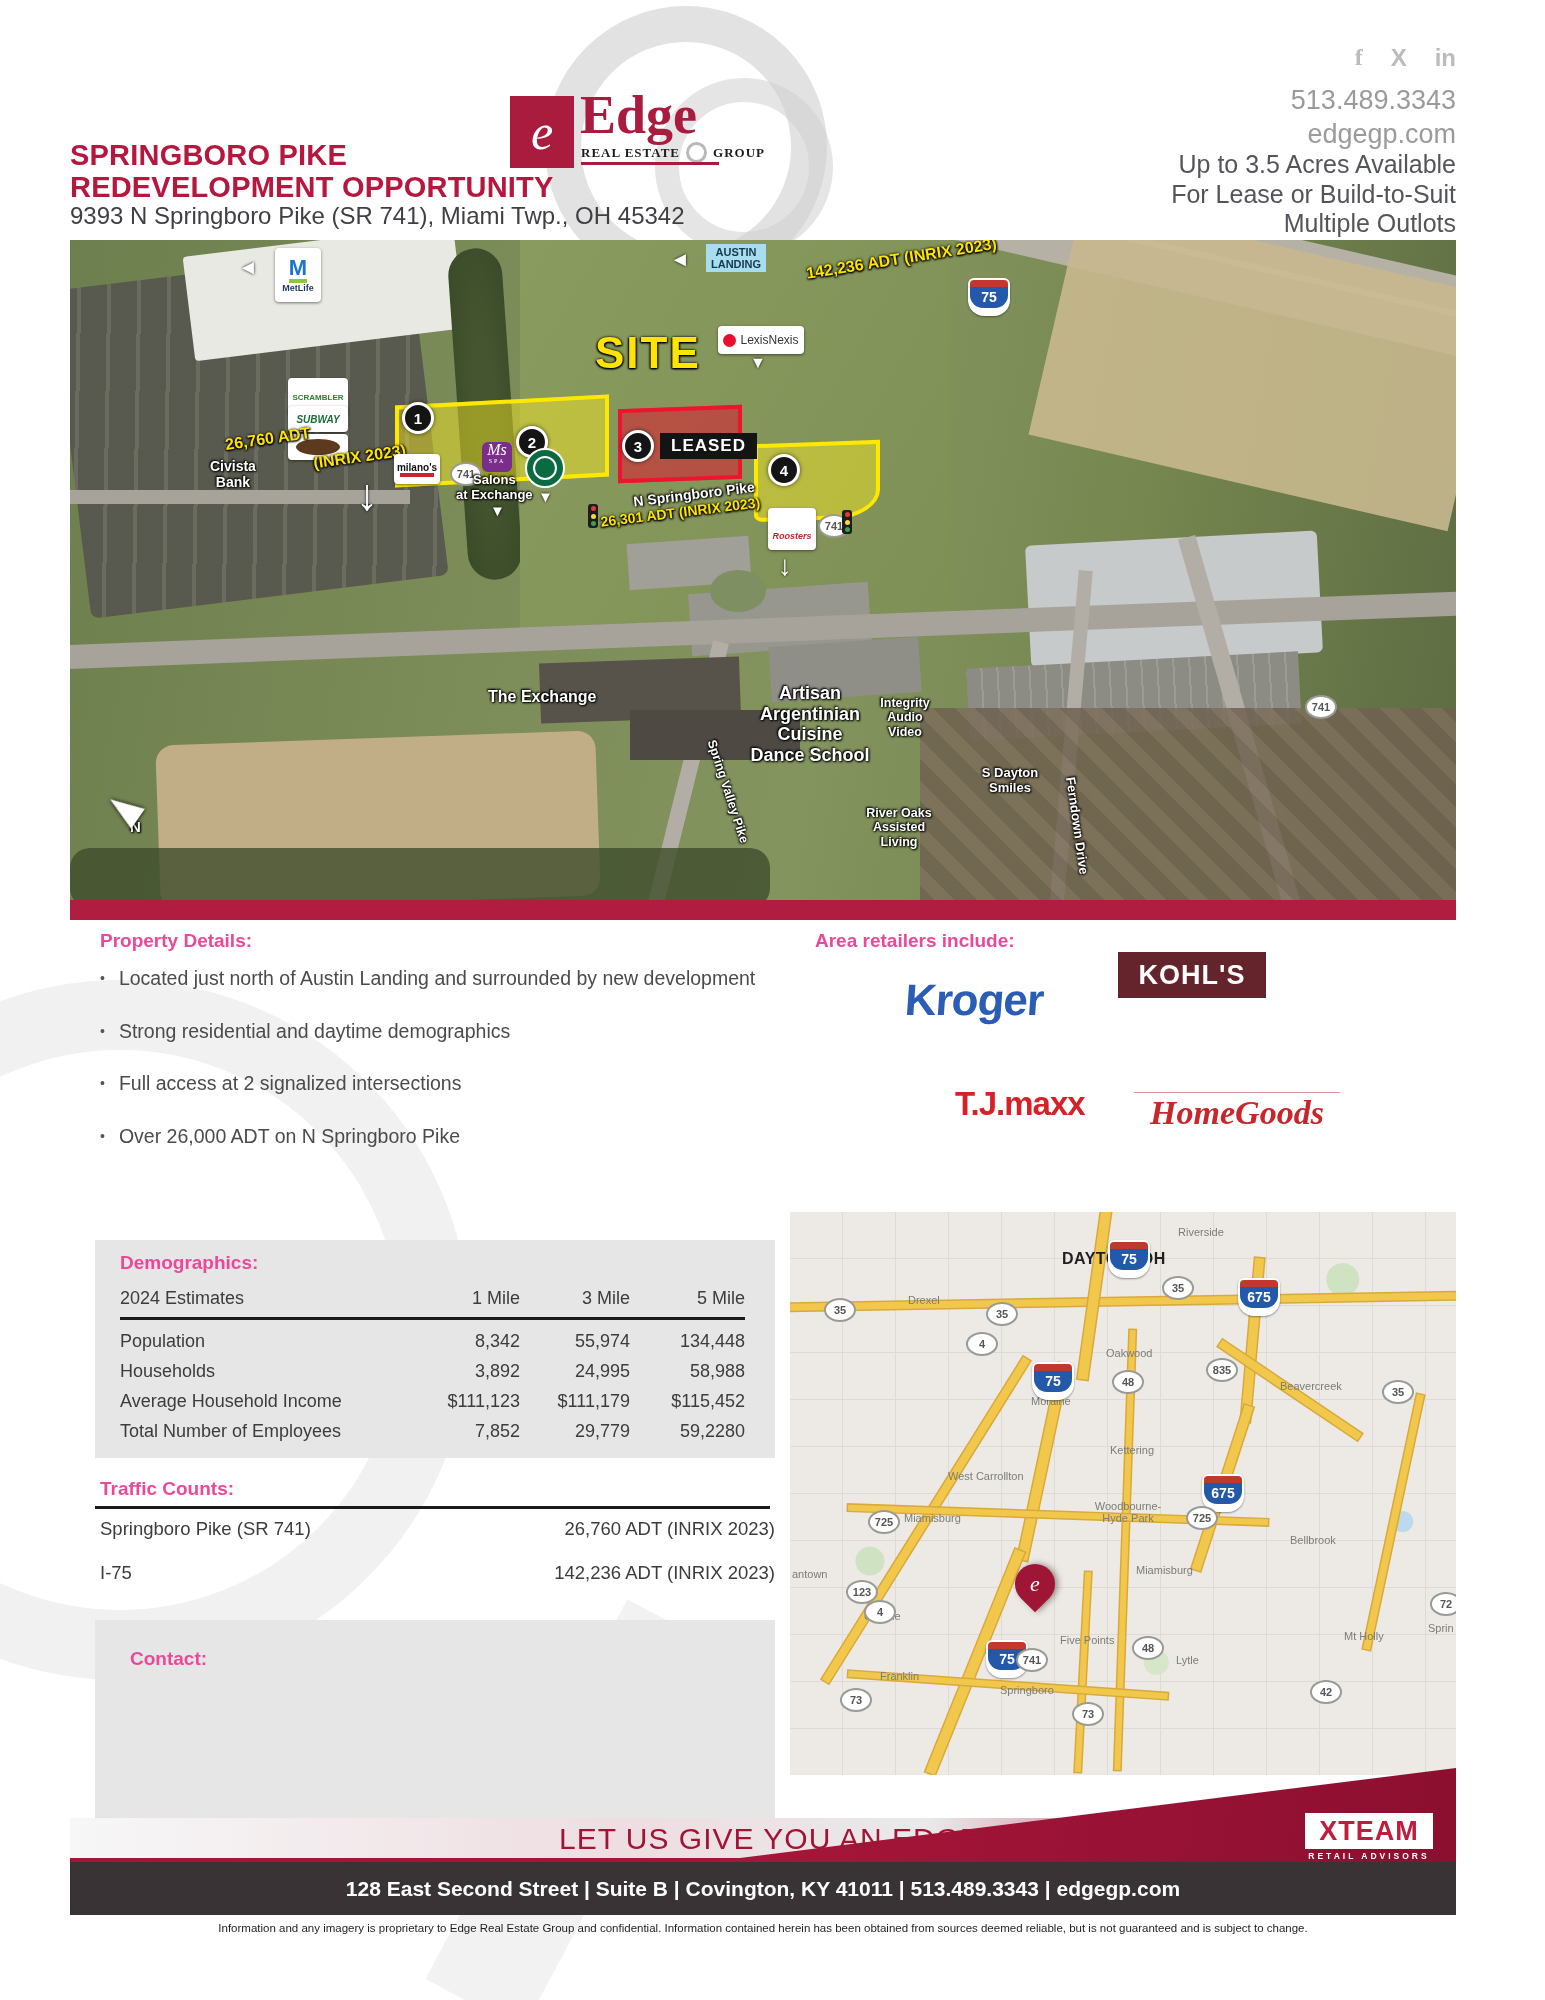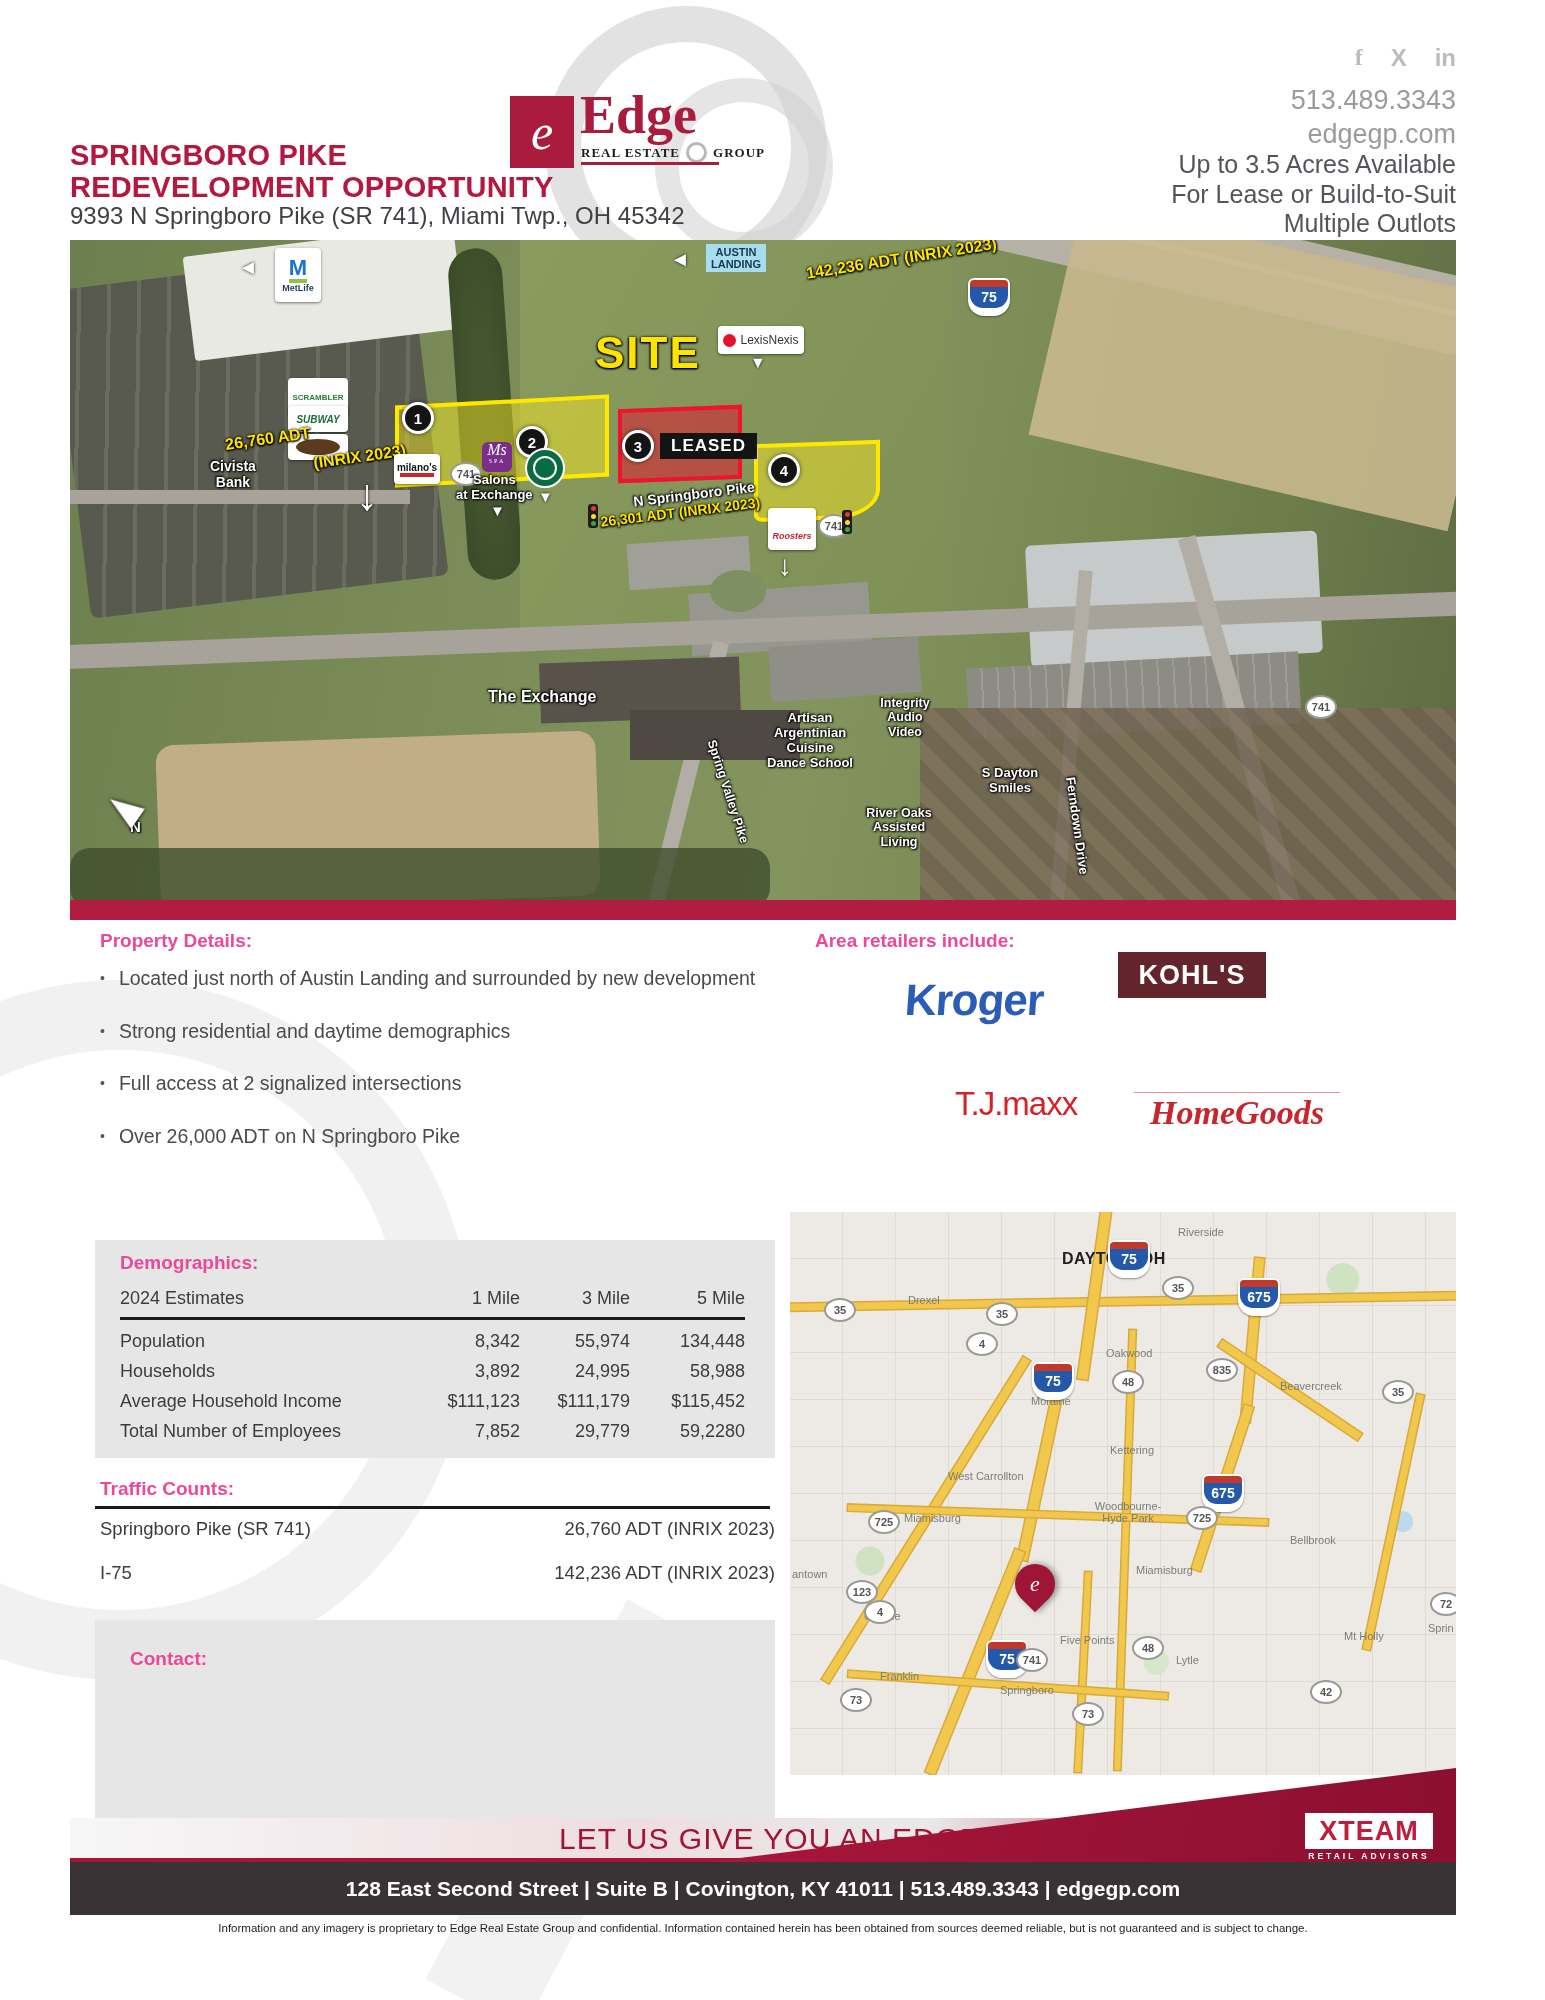--- a/index.html
+++ b/index.html
@@ -88,21 +88,21 @@
                 border-bottom:34px solid #fff;transform:rotate(-55deg);filter:drop-shadow(0 0 2px #000);}
   
   .sect-h{color:#ec4899;font-weight:bold;font-size:19px;z-index:5;}
   .bullets{left:100px;top:965px;width:680px;z-index:5;}
   .bullets .b{display:flex;gap:14px;font-size:19.5px;color:#4b4b4b;line-height:1.35;margin-bottom:26px;}
   .bullets .b .dot{color:#555;font-size:14px;line-height:1.9;}
   .kroger{left:905px;top:975px;font-size:44px;font-weight:bold;color:#2b5db6;font-family:"Liberation Sans",sans-serif;
           transform:skewX(-4deg);letter-spacing:-1px;z-index:5;}
   .kohls{left:1118px;top:952px;width:148px;height:46px;background:#63252b;color:#fff;font-weight:bold;font-size:27px;
          display:flex;align-items:center;justify-content:center;letter-spacing:1px;z-index:5;}
-  .tjmaxx{left:955px;top:1085px;font-size:33px;font-weight:normal;color:#d62128;letter-spacing:-1px;z-index:5;}
+  .tjmaxx{left:955px;top:1085px;font-size:33px;font-weight:bold;color:#d62128;letter-spacing:-1px;z-index:5;}
   .hg{left:1122px;top:1088px;z-index:5;text-align:center;}
   .hg .roof{width:230px;height:16px;border-top:2px solid #c8252c;transform:perspective(60px) rotateX(55deg);margin-bottom:-12px;}
   .hg .word{font-family:"Liberation Serif",serif;font-style:italic;font-size:34px;color:#c8252c;font-weight:bold;}
   .graybox{background:#e7e6e6;z-index:4;}
   .demo-tbl{left:120px;top:1288px;width:625px;display:grid;grid-template-columns:300px 100px 110px 115px;
             font-size:18px;color:#3c3c3c;z-index:5;row-gap:9px;}
   .demo-tbl .num{text-align:right;}
   .demo-tbl .hd{padding-bottom:8px;border-bottom:3px solid #1a1a1a;margin-bottom:2px;}
   .traffic-line{left:95px;top:1506px;width:675px;height:3px;background:#1a1a1a;z-index:5;}
   .trow{width:675px;display:flex;justify-content:space-between;font-size:18.5px;color:#3c3c3c;z-index:5;}
@@ -294,21 +294,21 @@
       <span style="font-size:9px;font-style:italic;font-weight:bold;color:#c8252c;">Roosters</span>
     </div>
     <div class="abs rbadge" style="left:748px;top:274px;">741</div>
     <div class="abs tlight" style="left:772px;top:270px;">
       <i style="background:#e53935;"></i>
         <i style="background:#fdd835;"></i>
         <i style="background:#43a047;"></i>
     </div>
     <span class="abs warr" style="left:708px;top:310px;font-size:28px;">↓</span>
 
-    <div class="abs wht" style="left:680px;top:443px;width:120px;font-size:13px;text-align:center;line-height:1.15;z-index:6;margin-top:28px;">
+    <div class="abs wht" style="left:680px;top:443px;width:120px;font-size:18px;text-align:center;line-height:1.15;z-index:6;">
       <div>Artisan</div>
       <div>Argentinian</div>
       <div>Cuisine</div>
       <div>Dance School</div>
     </div>
     <div class="abs wht" style="left:800px;top:456px;width:70px;font-size:12.5px;text-align:center;line-height:1.15;z-index:6;">
       <div>Integrity</div>
       <div>Audio</div>
       <div>Video</div>
     </div>

